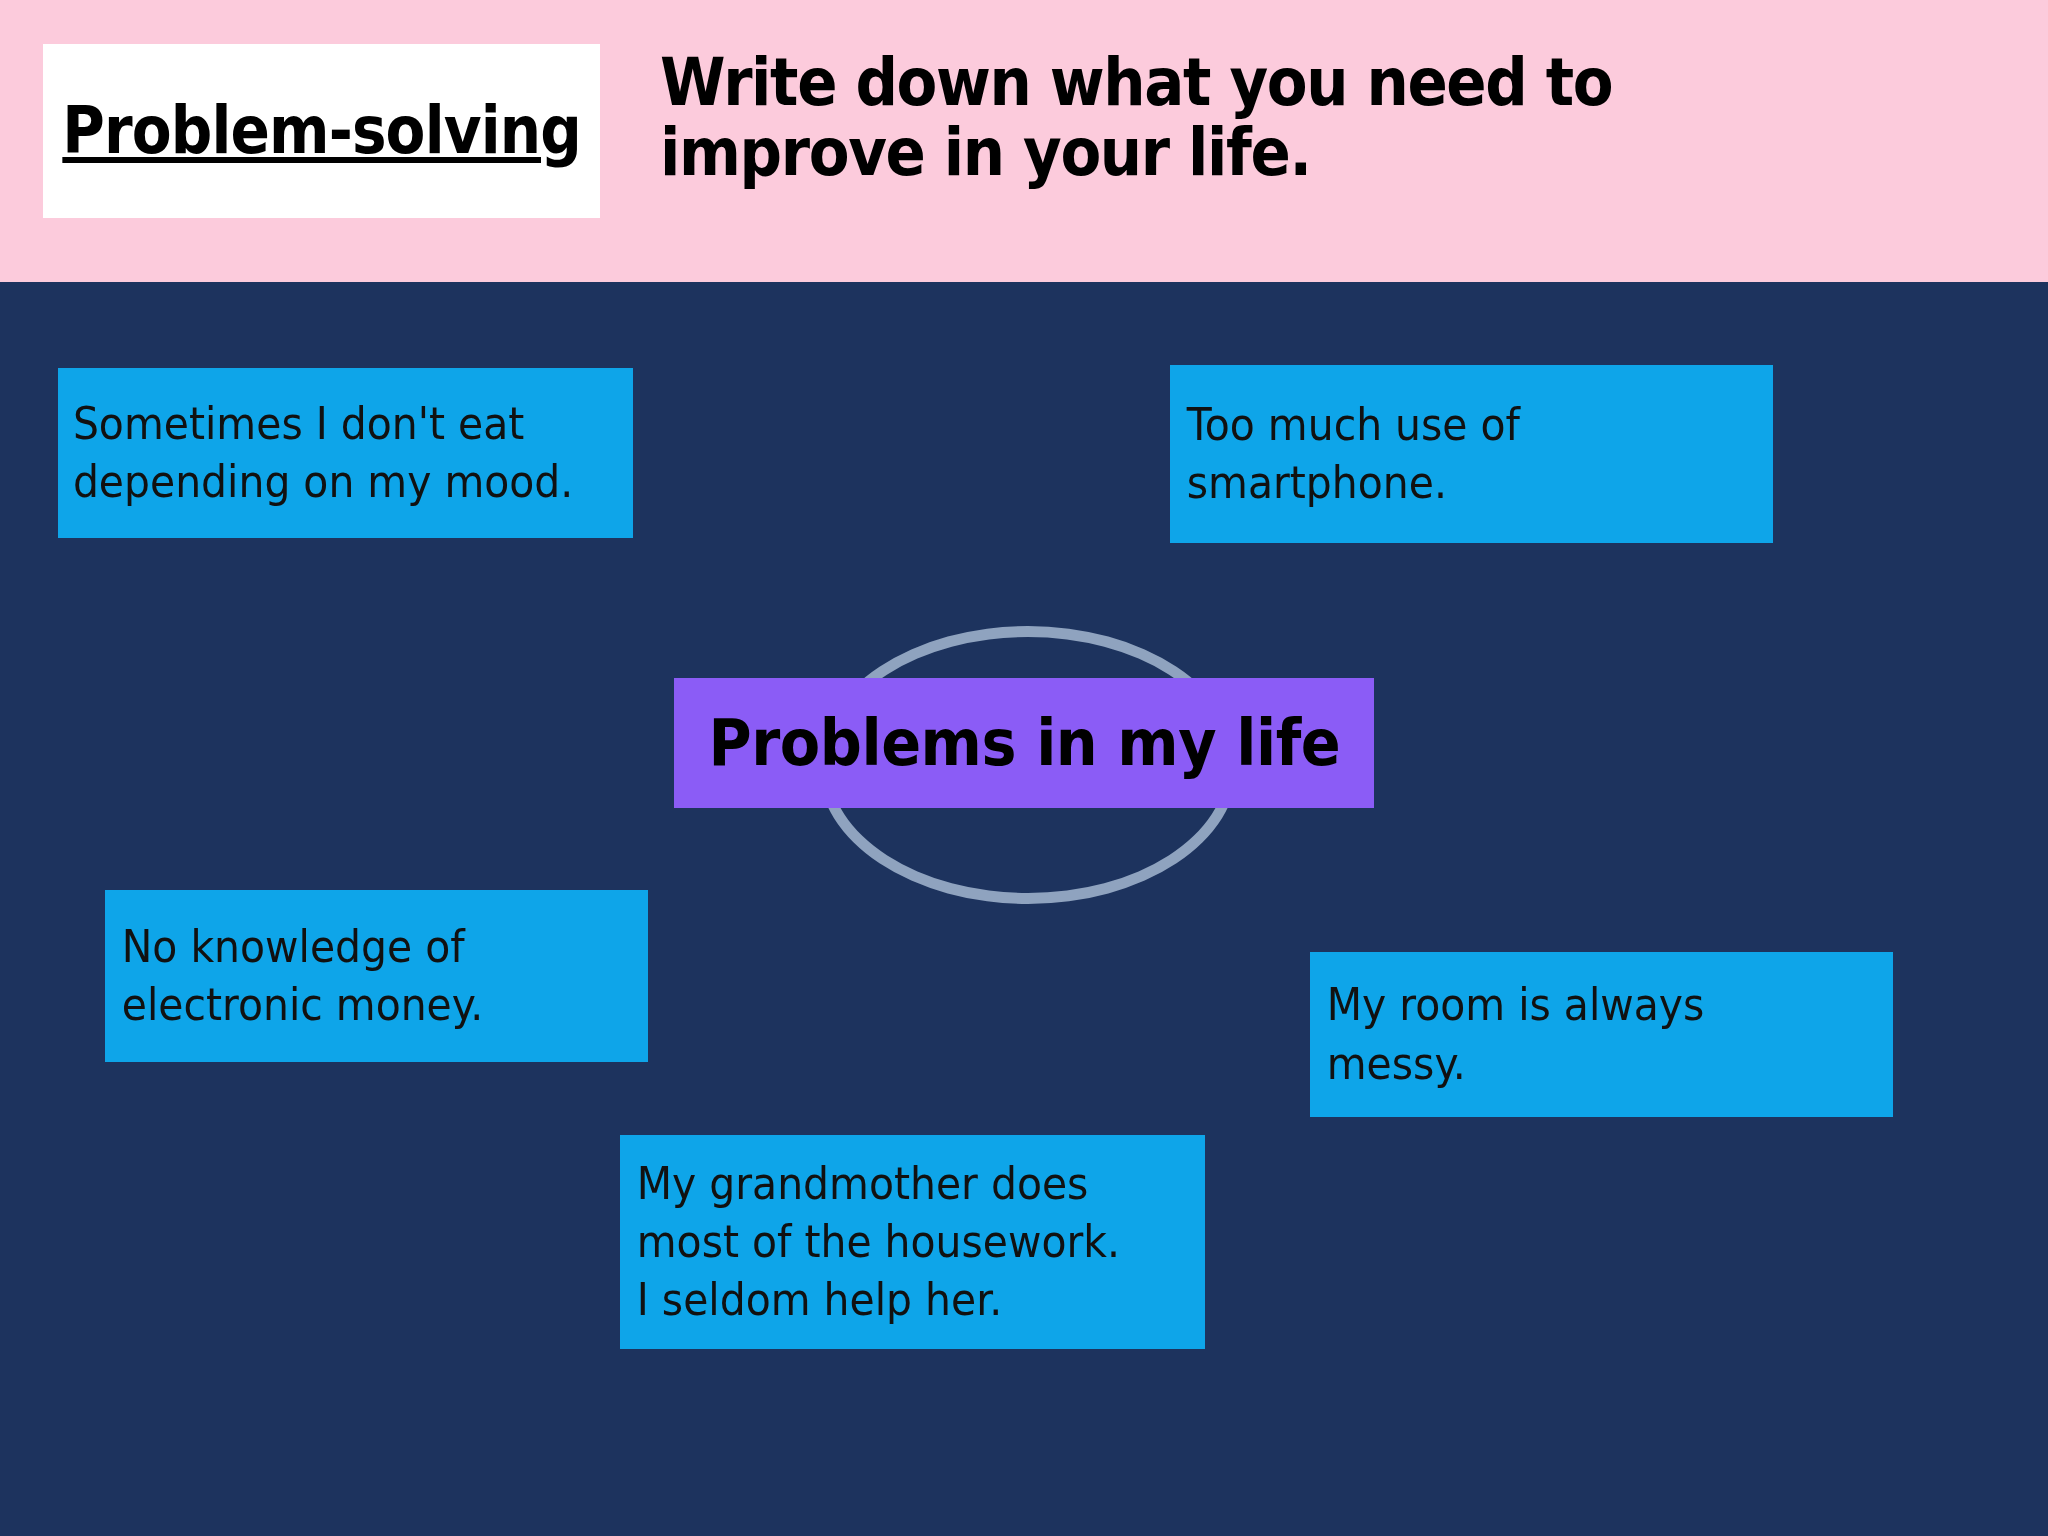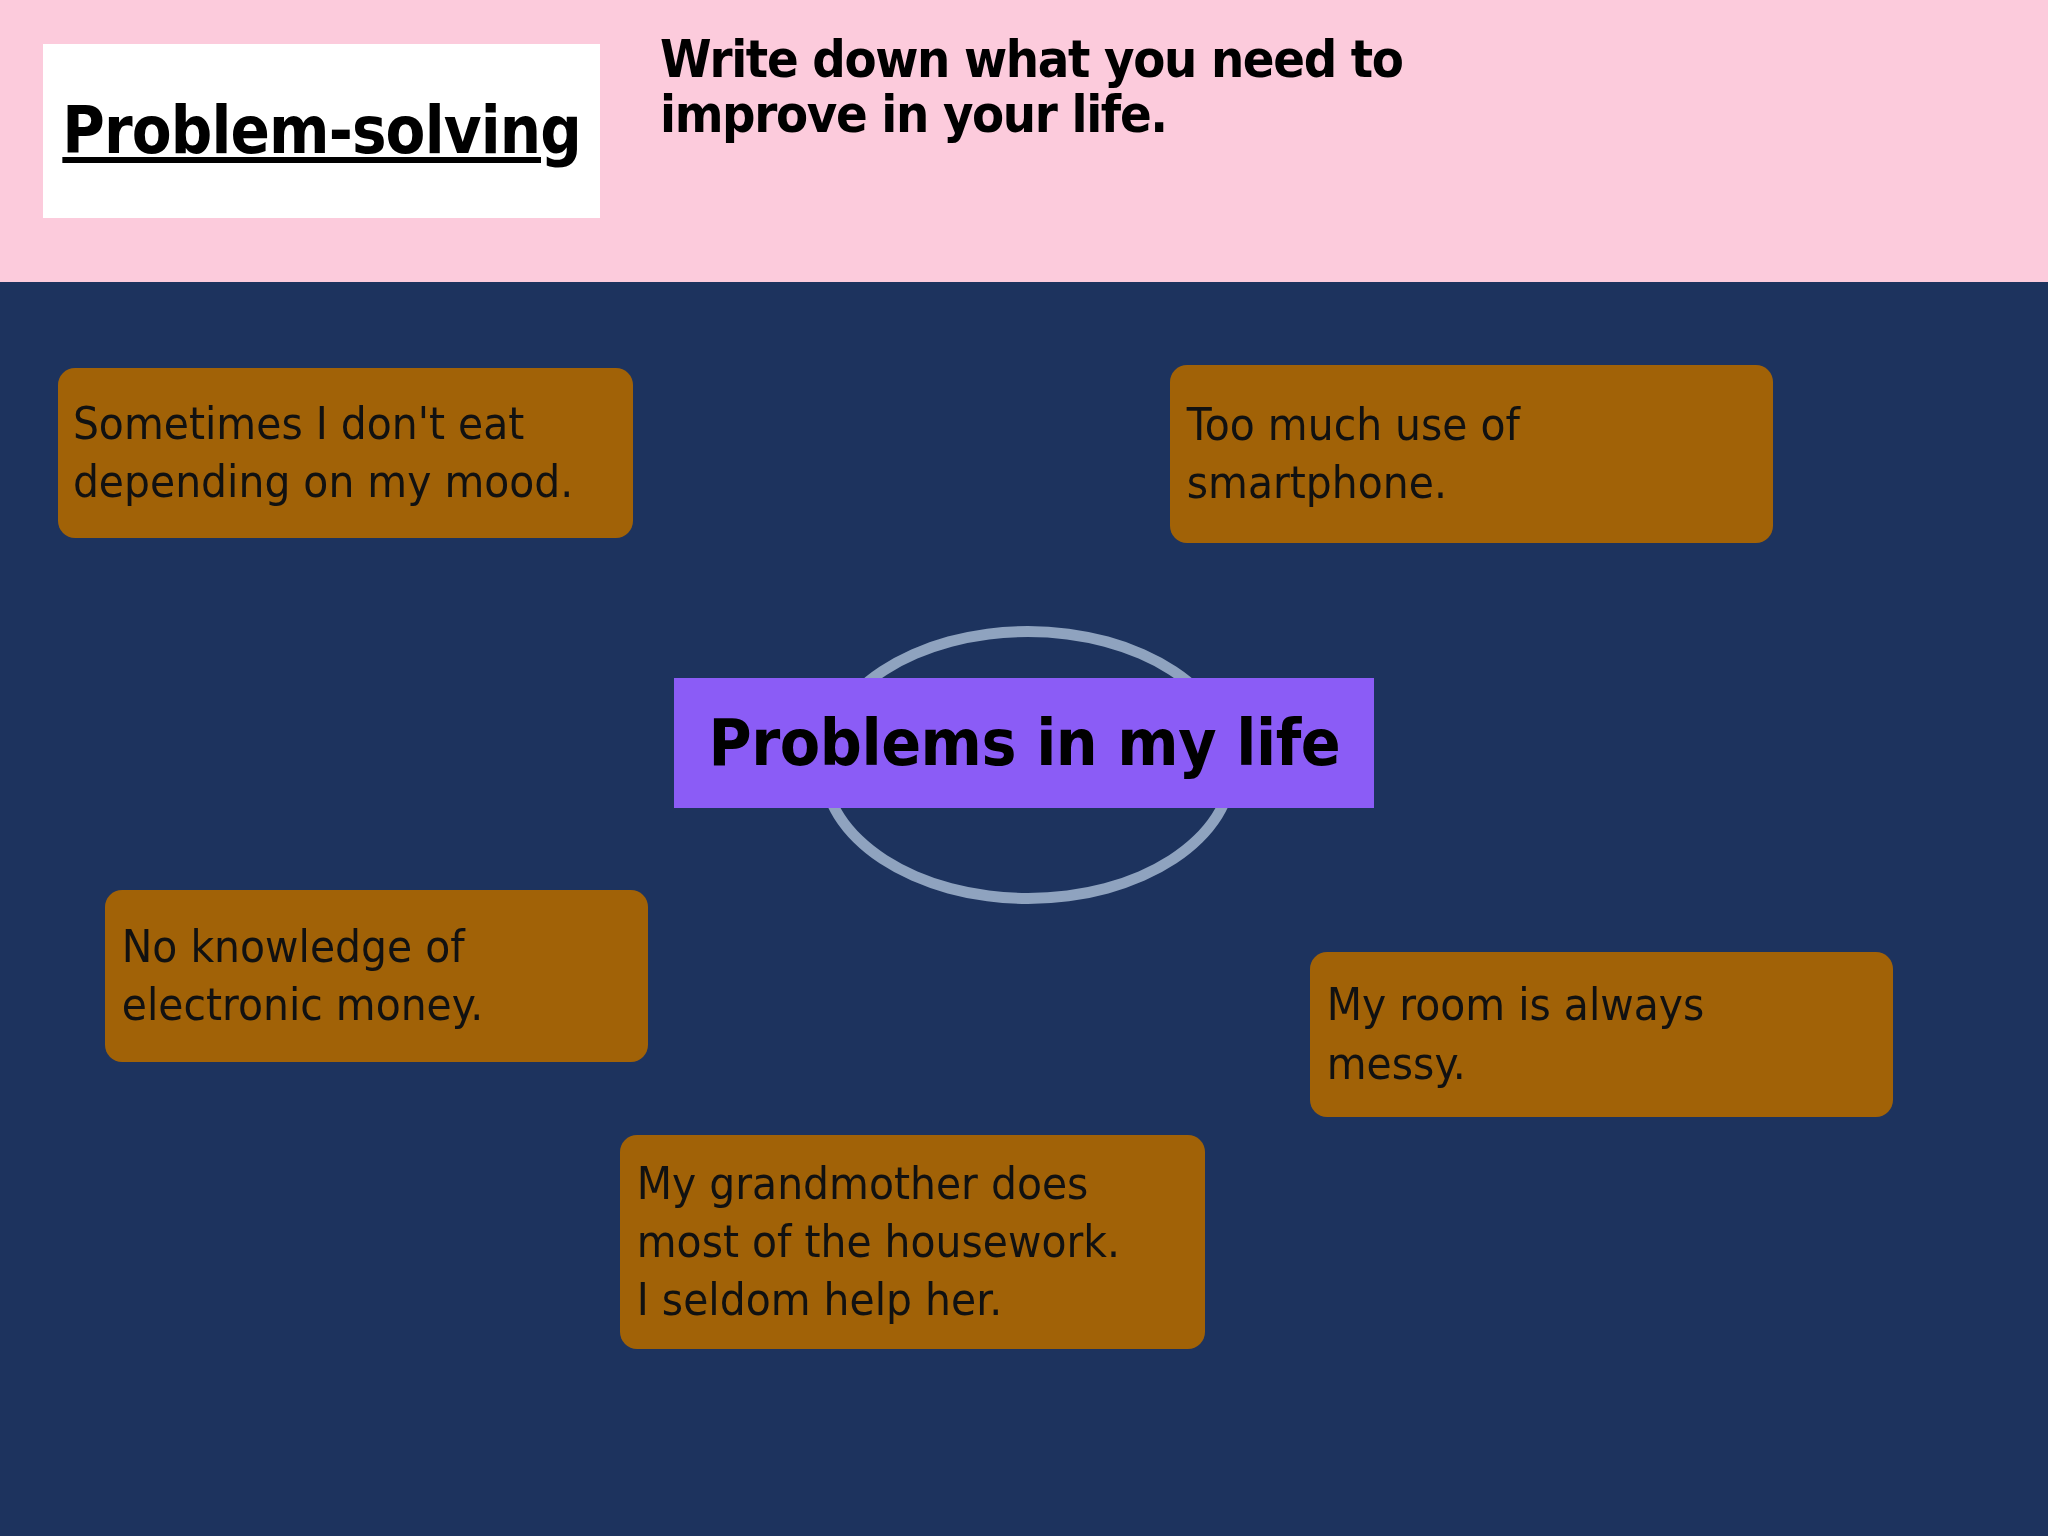--- a/index.html
+++ b/index.html
@@ -45,26 +45,26 @@
     line-height: 1;
     color: #000000;
     letter-spacing: -1px;
     transform: scaleX(0.88);
     white-space: nowrap;
   }
 
   #header-title {
     position: absolute;
     left: 660px;
-    top: 32px;
+    top: 48px;
     width: 1340px;
     color: #000000;
     font-family: "DejaVu Sans", sans-serif;
     font-weight: 700;
-    font-size: 52px;
+    font-size: 66px;
     line-height: 1.06;
     letter-spacing: -1.5px;
   }
   #header-title .ln {
     display: block;
     transform: scaleX(0.9);
     transform-origin: left center;
     white-space: nowrap;
   }
 
@@ -99,25 +99,24 @@
     line-height: 1;
     color: #000000;
     letter-spacing: -0.5px;
     transform: scaleX(0.92);
     white-space: nowrap;
   }
 
   
   .note {
     position: absolute;
-    background: #a16207;
+    background: #0ea5e9;
     box-sizing: border-box;
     display: flex;
     align-items: center;
-    border-radius: 17px;
   }
   .note-text {
     font-family: "DejaVu Sans", sans-serif;
     font-weight: 400;
     font-size: 44px;
     line-height: 1.32;
     color: #111111;
     white-space: pre-line;
     transform: scaleX(0.93);
     transform-origin: left center;

